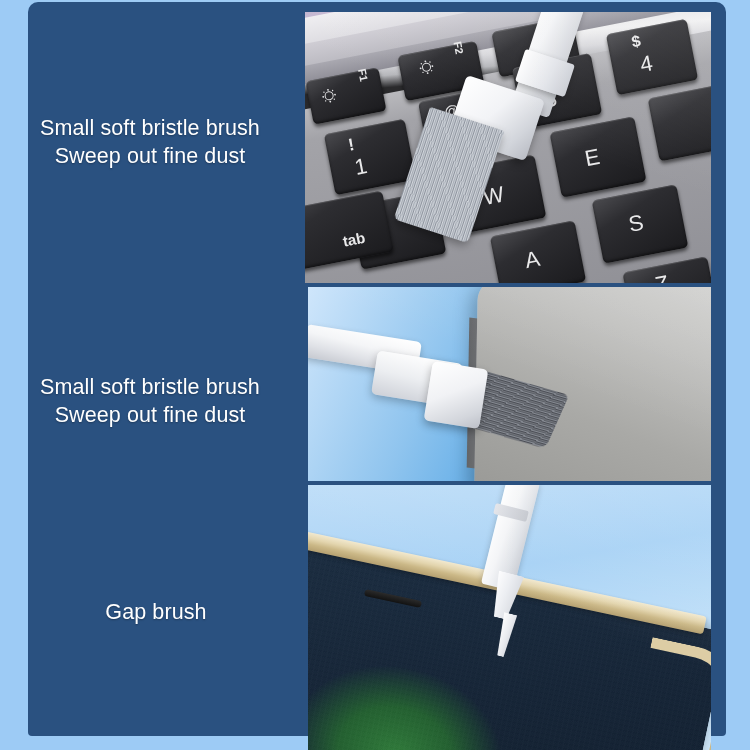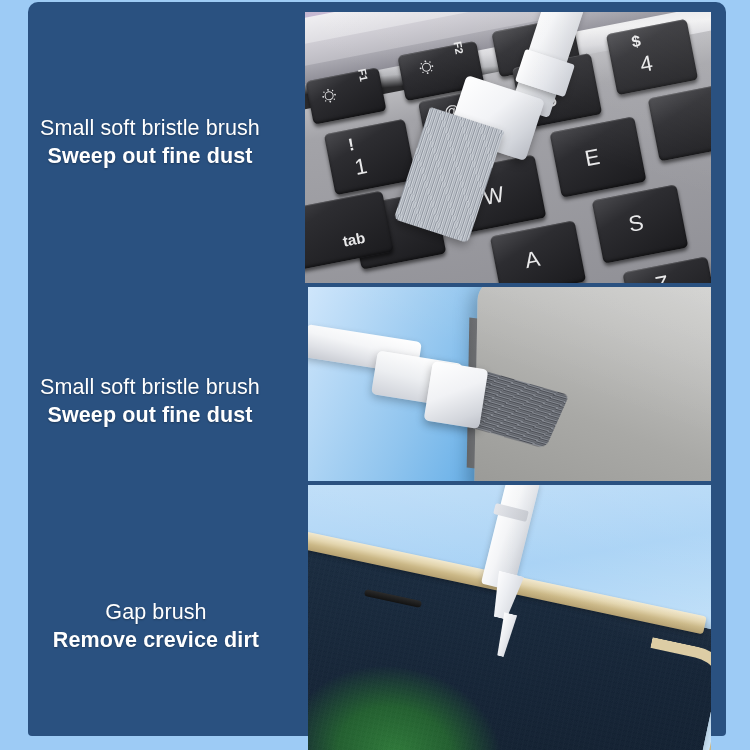--- a/index.html
+++ b/index.html
@@ -24,21 +24,21 @@
   .caption {
     position:absolute;
     color:#ffffff;
     font-size:21.5px;
     line-height:28px;
     letter-spacing:0.1px;
     text-align:center;
     text-shadow:0 1px 2px rgba(0,0,0,.30);
     white-space:nowrap;
   }
-  .caption .l2 { display:block;font-weight:bold; }
+  .caption .l2 { display:block; }
 
   #cap1 { left:24px;  top:114px; width:252px; }
   #cap2 { left:24px;  top:373px; width:252px; }
   #cap3 { left:30px;  top:598px; width:252px; }
 
   
   .photo {
     position:absolute;
     overflow:hidden;
     background:#bcd9f2;
@@ -425,16 +425,15 @@
     <span class="l2">Sweep out fine dust</span>
   </div>
 
   <div class="caption" id="cap2">
     <span>Small soft bristle brush</span>
     <span class="l2">Sweep out fine dust</span>
   </div>
 
   <div class="caption" id="cap3">
     <span>Gap brush</span>
-    <span class="l2">Remove crevice dirt</span>
   </div>
 
 </div>
 
 </body></html>

